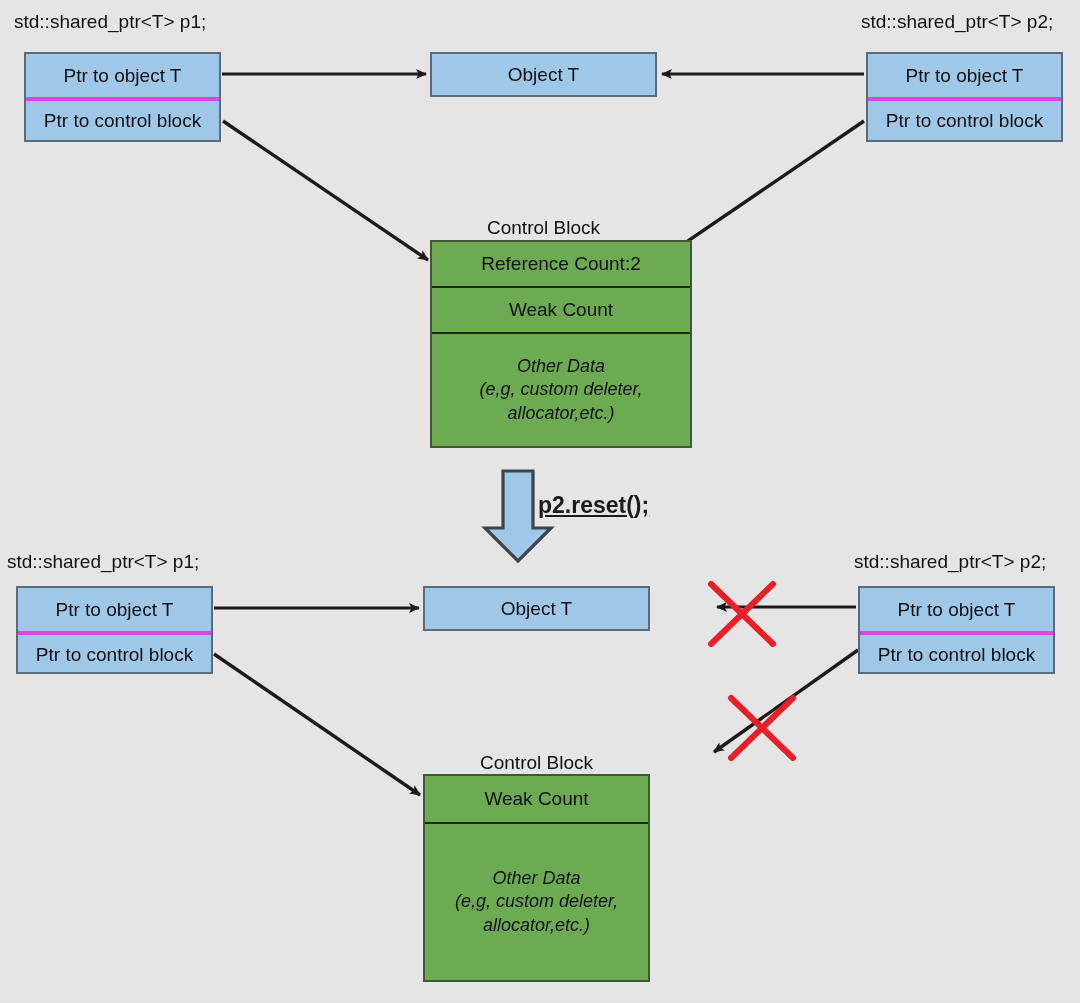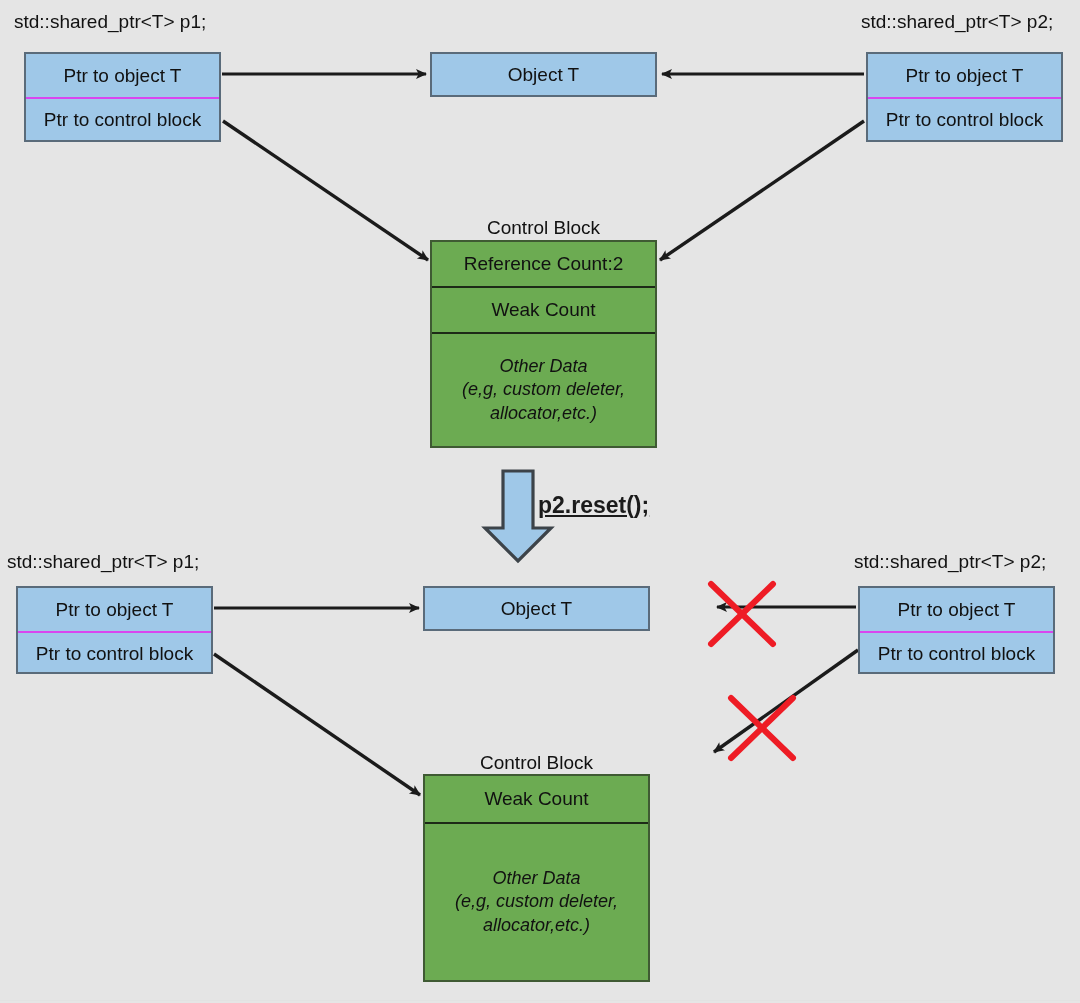--- a/index.html
+++ b/index.html
@@ -39,21 +39,21 @@
   .node .row {
     flex: 1 1 auto;
     display: flex;
     align-items: center;
     justify-content: center;
     text-align: center;
     padding: 0 4px;
     box-sizing: border-box;
   }
   .node .row + .row {
-    border-top: 2px solid #d946ef;
+    border-top: 4px solid #d946ef;
   }
   .ptr-node .row { min-height: 43px; }
   .obj-node { justify-content: center; }
   .cb-node {
     background: #6cab52;
     border: 2px solid #3f5a33;
   }
   .cb-node .row + .row {
     border-top: 2px solid #1d2a17;
   }
@@ -149,21 +149,21 @@
 
   <div class="caption" style="left:861px; top:11px;">std::shared_ptr&lt;T&gt; p2;</div>
 
   <div class="node ptr-node" style="left:866px; top:52px; width:197px; height:90px;">
     <div class="row">Ptr to object T</div>
     <div class="row">Ptr to control block</div>
   </div>
 
   <div class="cb-caption" style="left:430px; top:217px; width:227px;">Control Block</div>
 
-  <div class="node cb-node" style="left:430px; top:240px; width:227px; height:208px;">
+  <div class="node cb-node" style="left:430px; top:240px; width:262px; height:208px;">
     <div class="row" style="flex:0 0 44px;">Reference Count:2</div>
     <div class="row" style="flex:0 0 46px;">Weak Count</div>
     <div class="row big">
       <span>Other Data</span>
       <span>(e,g, custom deleter,</span>
       <span>allocator,etc.)</span>
     </div>
   </div>
 
   <div class="reset-label" style="left:538px; top:492px;">p2.reset();</div>

